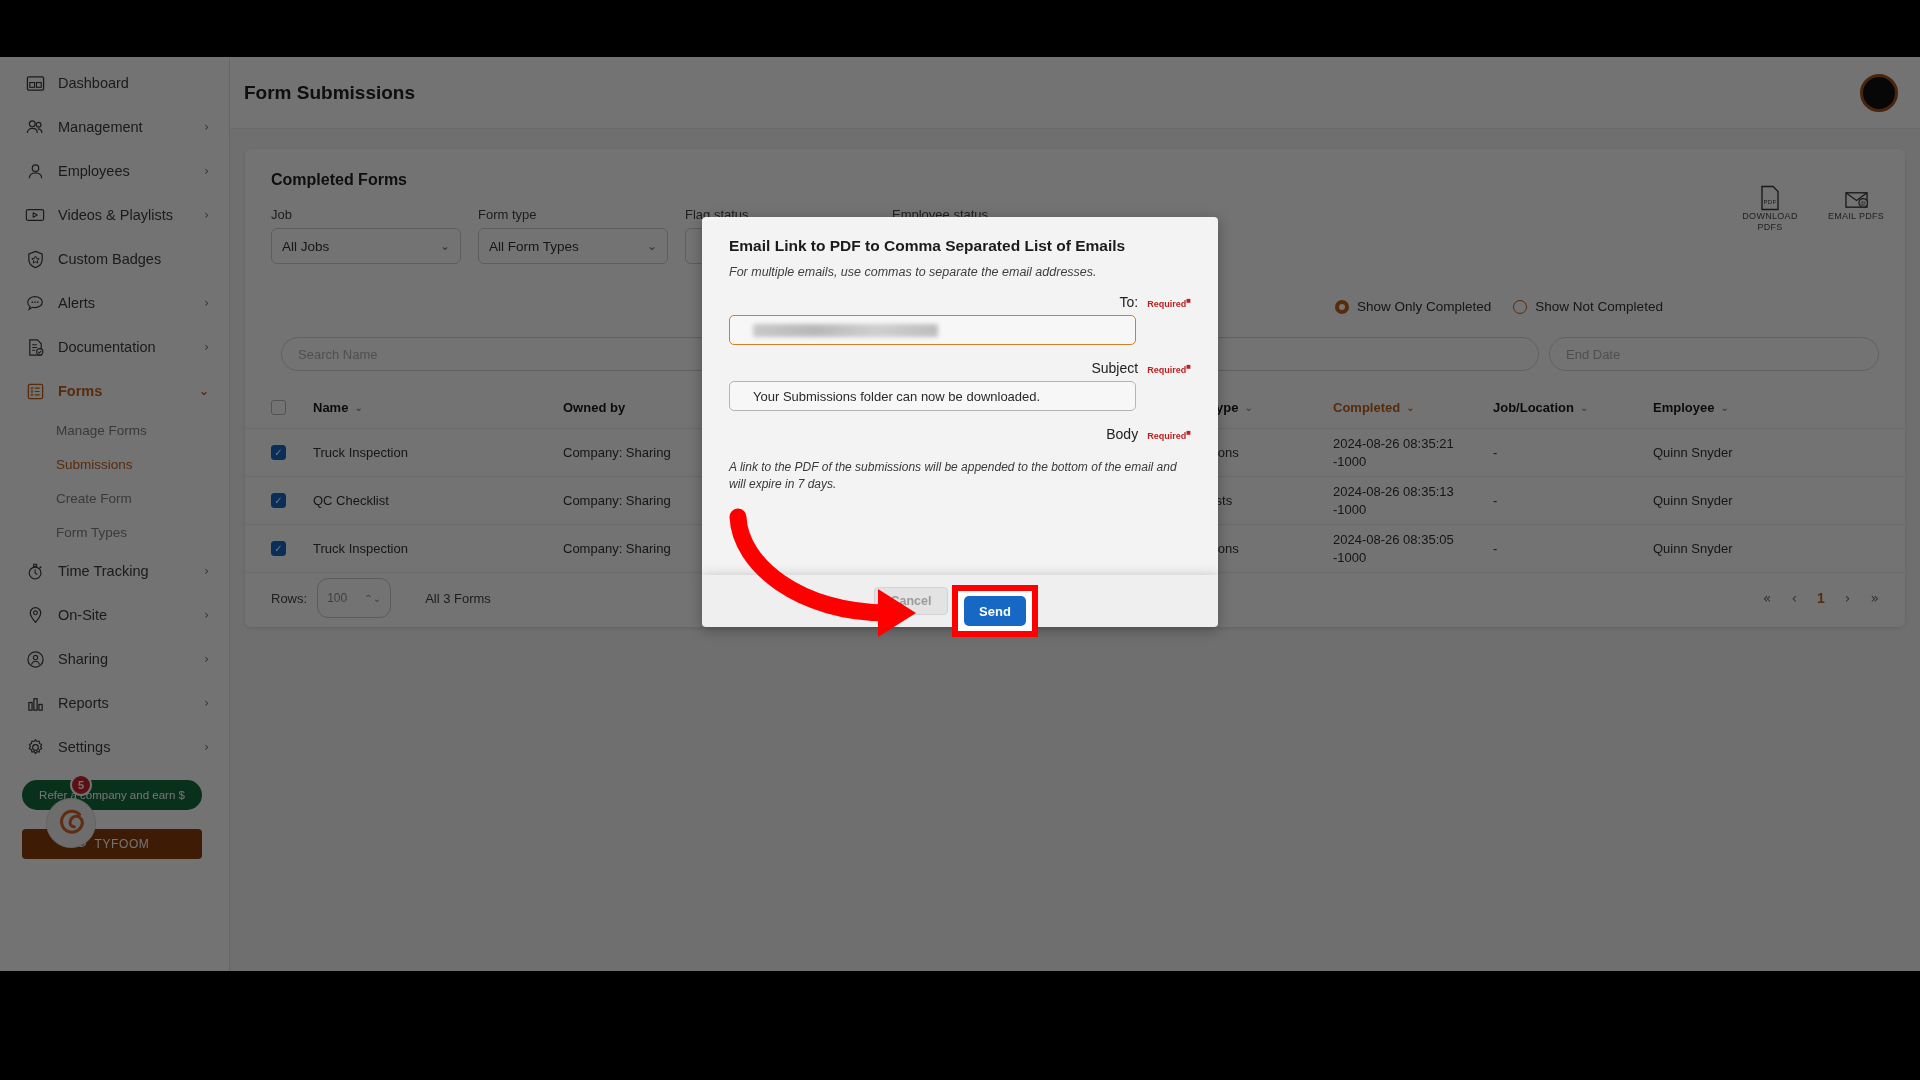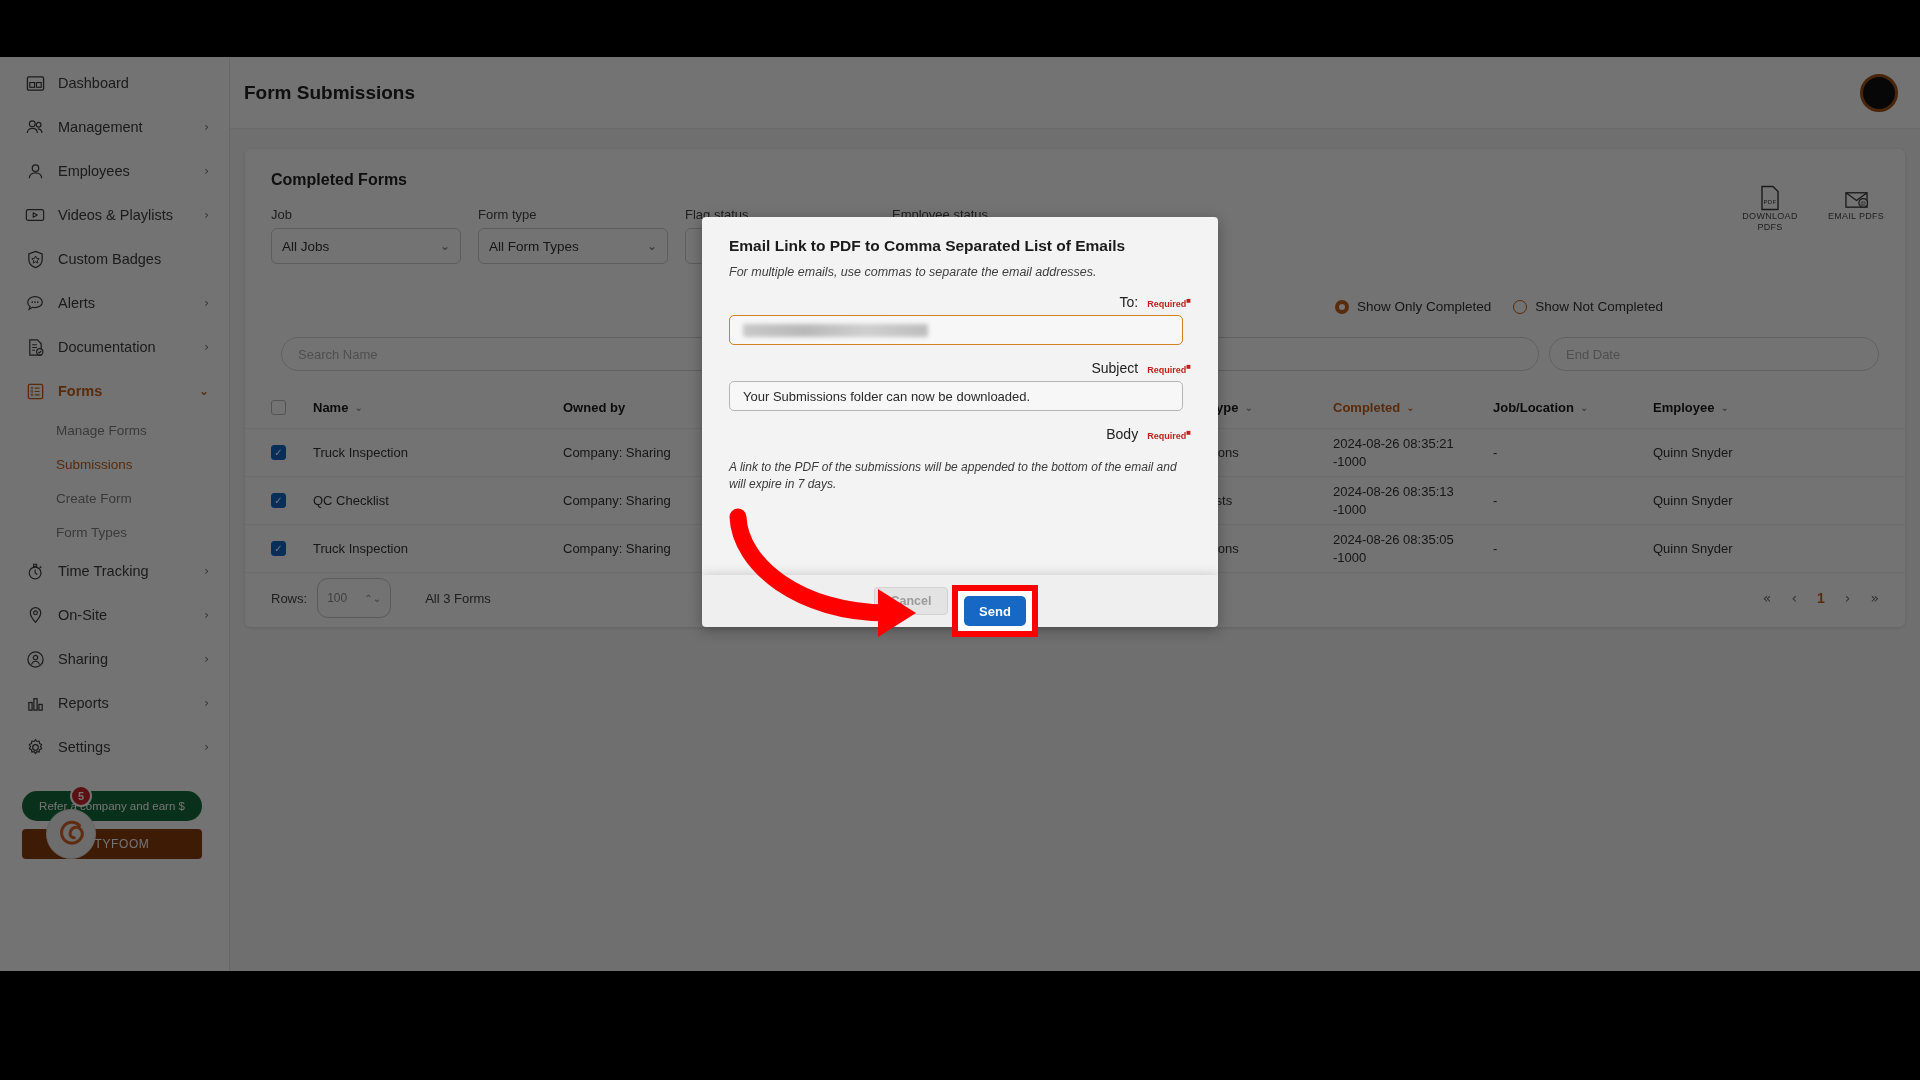--- a/index.html
+++ b/index.html
@@ -74,21 +74,21 @@
   .sub-item.sel { color: #c2601a; }
 
   
   #promo { position: absolute; left: 22px; bottom: 112px; width: 180px; z-index: 6; }
   .promo-green {
     height: 30px; border-radius: 15px; background: #146c3a;
     color: #fff; font-size: 11.5px; display: flex; align-items: center;
     justify-content: center; white-space: nowrap; overflow: hidden;
   }
   .promo-brown {
-    margin-top: 8px; height: 30px; border-radius: 4px; background: #8a3c0d;
+    margin-top: 19px; height: 30px; border-radius: 4px; background: #8a3c0d;
     color: #fff; font-size: 12px; display: flex; align-items: center;
     justify-content: center; gap: 7px; letter-spacing: .6px;
   }
   .promo-badge {
     position: absolute; left: 48px; top: -6px;
     width: 22px; height: 22px; border-radius: 50%;
     background: #c9242b; color: #fff; font-size: 11px; font-weight: bold;
     display: flex; align-items: center; justify-content: center;
     border: 2px solid #fff; z-index: 3;
   }
@@ -240,22 +240,22 @@
   #modal-title { font-size: 15.5px; font-weight: bold; color: #1b1b1b; }
   #modal-sub { font-size: 12.5px; font-style: italic; color: #3f3f3f; margin-top: 10px; }
   .fld { margin-top: 15px; }
   .fld-lab {
     display: flex; align-items: baseline; gap: 9px;
     font-size: 14px; color: #222; margin-bottom: 5px; justify-content: flex-end;
   }
   .req { font-size: 9px; font-weight: bold; color: #c01f1f; }
   .req sup { font-size: 8px; }
   .inp {
-    width: 454px; height: 30px; border: 1px solid #b5b5b5; border-radius: 5px;
-    background: #f7f7f7; display: flex; align-items: center; padding: 0 13px;
+    width: 407px; height: 30px; border: 1px solid #b5b5b5; border-radius: 5px;
+    background: #f7f7f7; display: flex; align-items: center; padding: 0 23px;
     font-size: 13px; color: #2a2a2a; overflow: hidden;
   }
   .inp.focus { border: 1.5px solid #d08126; }
   .redact {
     width: 185px; height: 13px; border-radius: 2px;
     background: linear-gradient(90deg,#c8c8c8,#b8b8b8,#cfcfcf,#bdbdbd);
     filter: blur(2px);
   }
   .ta {
     width: 461px; height: 44px; border: 1px solid #b5b5b5; border-radius: 5px;

